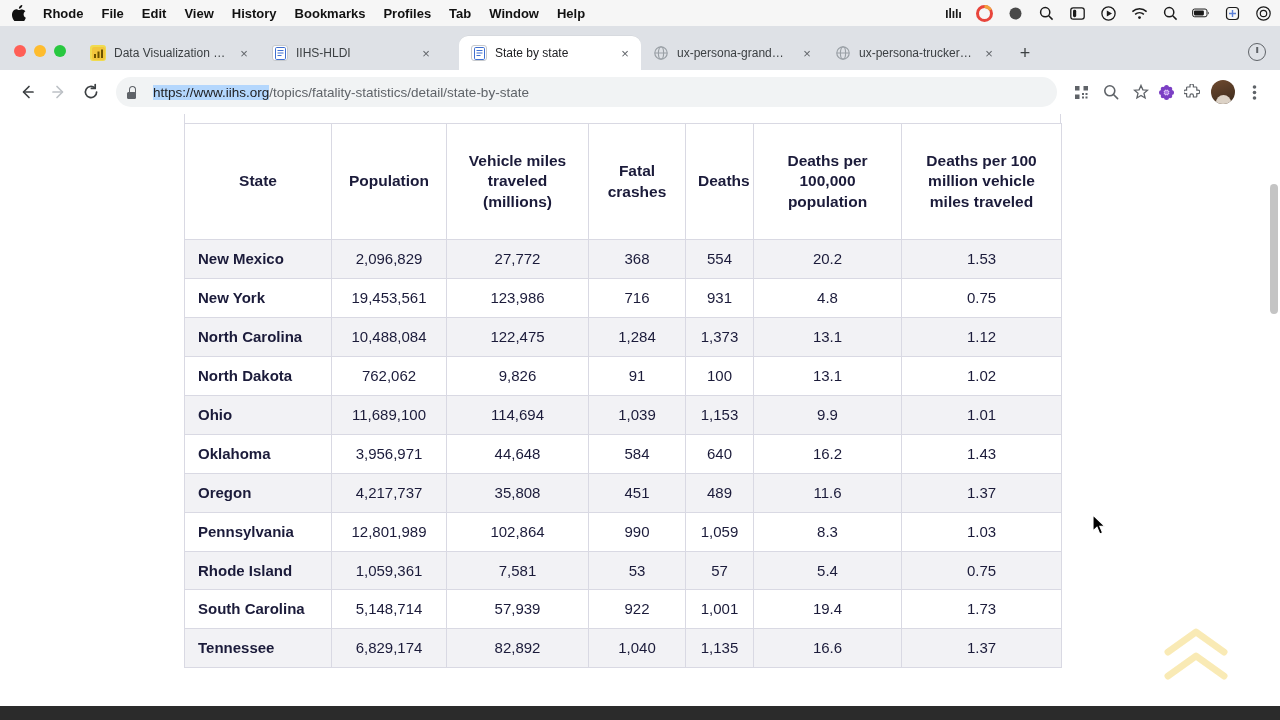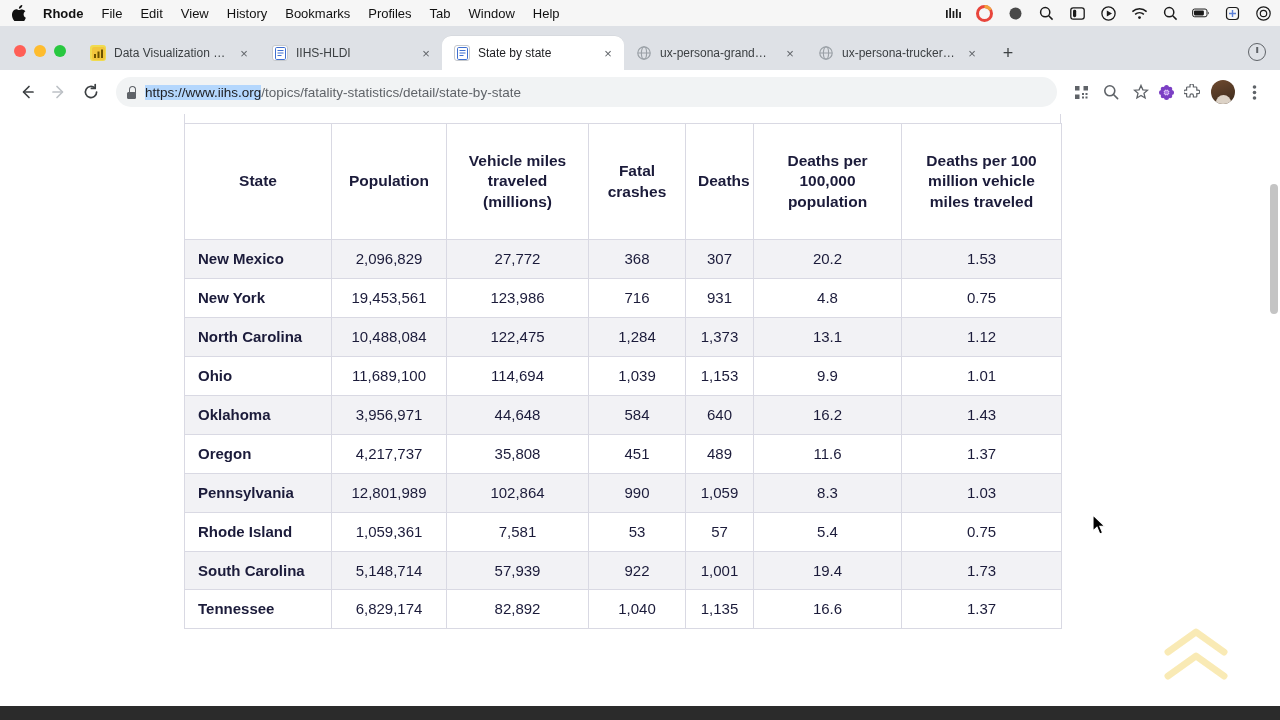--- a/index.html
+++ b/index.html
@@ -25,20 +25,21 @@
     width: 18px; height: 18px;
     display: flex; align-items: center; justify-content: center;
     margin-right: 6px;
     font-size: 15px;
     line-height: 1;
   }
   .menubar-item {
     padding: 2px 9px;
     border-radius: 4px;
     white-space: nowrap;
+    font-weight: bold;
   }
   .menubar-item.bold { font-weight: bold; }
   .menubar-right {
     position: absolute;
     right: 8px; top: 0; bottom: 0;
     display: flex; align-items: center; gap: 13px;
   }
   .mb-icon {
     display: inline-flex;
     align-items: center; justify-content: center;
@@ -84,20 +85,21 @@
     font-size: 12px;
     color: #3c4043;
     width: 182px;
     min-width: 0;
     position: relative;
   }
   .tab.active {
     background: #fff;
     color: #202124;
     box-shadow: 0 -0.5px 0 rgba(0,0,0,.06);
+    margin-left: 17px;
   }
   .tab-favicon {
     width: 16px; height: 16px;
     border-radius: 3px;
     flex: 0 0 16px;
     display: flex; align-items: center; justify-content: center;
     font-size: 10px;
     color: #fff;
     overflow: hidden;
   }
@@ -162,21 +164,21 @@
   .nav-btn.disabled { color: #bdc1c6; }
   .omnibox {
     flex: 1;
     height: 30px;
     background: #f1f3f4;
     border-radius: 16px;
     display: flex;
     align-items: center;
     padding: 0 10px;
     margin: 0 8px;
-    gap: 8px;
+    gap: 16px;
     font-size: 13.5px;
     color: #202124;
     overflow: hidden;
   }
   .lock {
     width: 11px; height: 14px;
     position: relative;
     flex: 0 0 11px;
   }
   .lock::before {
@@ -632,21 +634,21 @@
             <th>Deaths per 100,000 population</th>
             <th>Deaths per 100 million vehicle miles traveled</th>
           </tr>
         </thead>
         <tbody>
           <tr>
             <th>New Mexico</th>
             <td>2,096,829</td>
             <td>27,772</td>
             <td>368</td>
-            <td>307</td>
+            <td>554</td>
             <td>20.2</td>
             <td>1.53</td>
           </tr>
           <tr>
             <th>New York</th>
             <td>19,453,561</td>
             <td>123,986</td>
             <td>716</td>
             <td>931</td>
             <td>4.8</td>
@@ -655,20 +657,29 @@
           <tr>
             <th>North Carolina</th>
             <td>10,488,084</td>
             <td>122,475</td>
             <td>1,284</td>
             <td>1,373</td>
             <td>13.1</td>
             <td>1.12</td>
           </tr>
           <tr>
+            <th>North Dakota</th>
+            <td>762,062</td>
+            <td>9,826</td>
+            <td>91</td>
+            <td>100</td>
+            <td>13.1</td>
+            <td>1.02</td>
+          </tr>
+          <tr>
             <th>Ohio</th>
             <td>11,689,100</td>
             <td>114,694</td>
             <td>1,039</td>
             <td>1,153</td>
             <td>9.9</td>
             <td>1.01</td>
           </tr>
           <tr>
             <th>Oklahoma</th>

